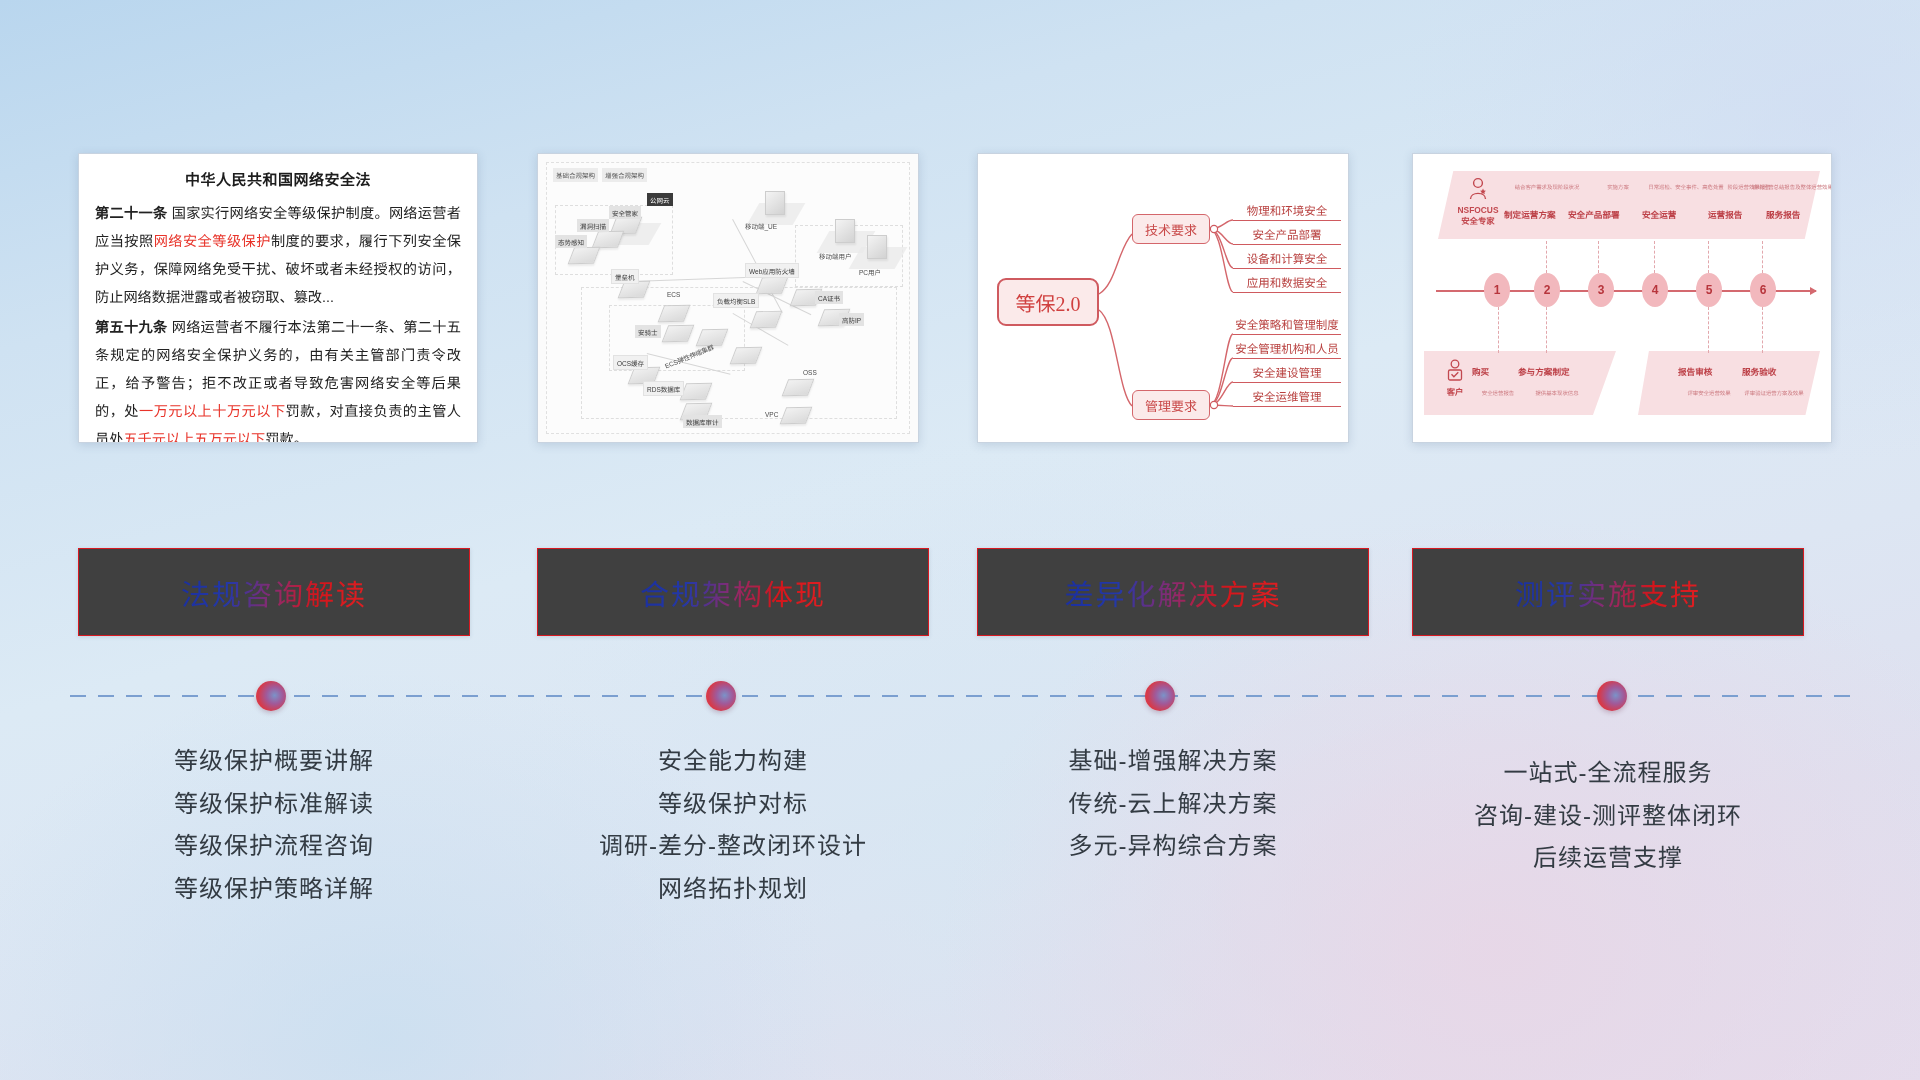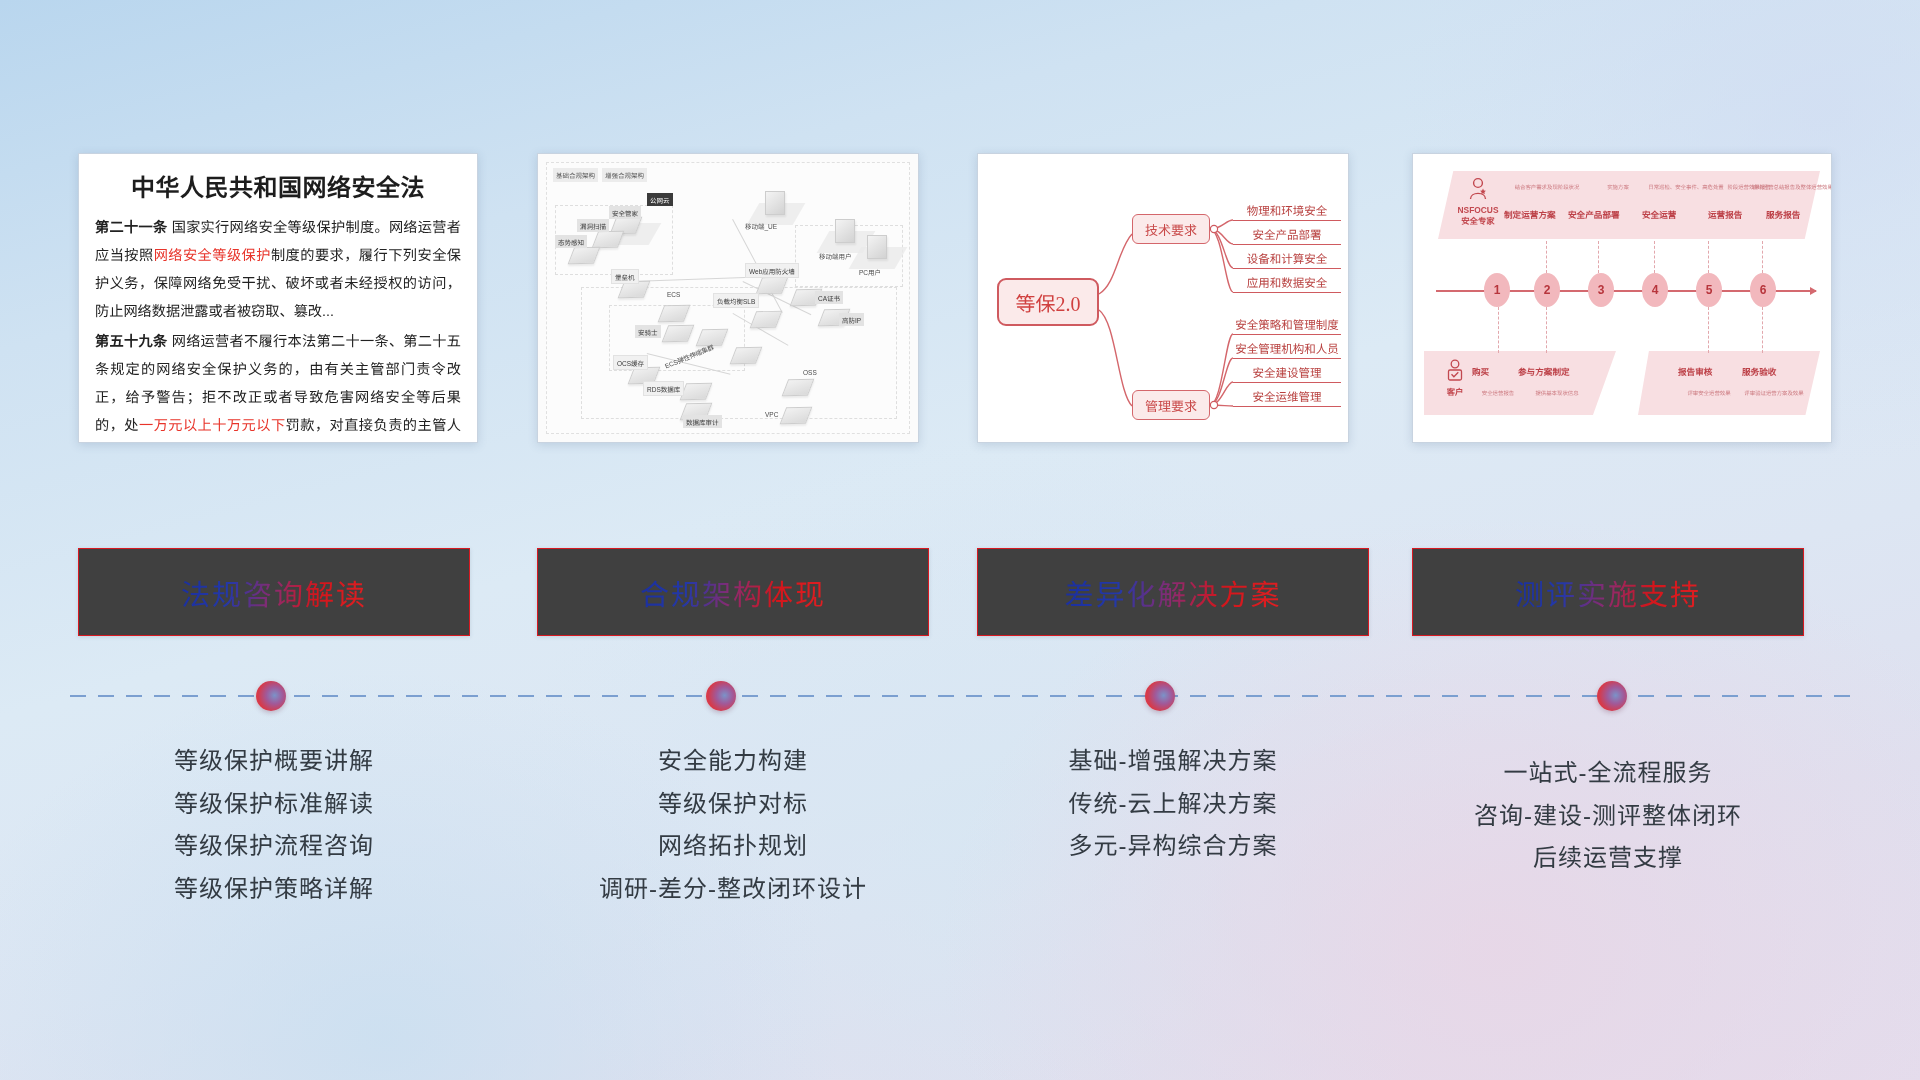--- a/index.html
+++ b/index.html
@@ -20,21 +20,21 @@
   
   .card {
     position:absolute; background:#fff;
     border:1px solid #c8d3e0;
     box-shadow:0 2px 9px rgba(60,90,130,.18);
     overflow:hidden;
   }
 
   
   #card-law { left:78px; top:153px; width:400px; height:290px; padding:14px 16px 10px; }
-  .law-title { text-align:center; font-weight:bold; font-size:24px; color:#1d1d1d; letter-spacing:.5px; margin-bottom:11px; }
+  .law-title { text-align:center; font-weight:bold; font-size:15px; color:#1d1d1d; letter-spacing:.5px; margin-bottom:11px; }
   .law-p { font-size:14.2px; line-height:1.97; color:#222; text-align:justify; }
   .law-p + .law-p { margin-top:2px; }
   .law-p b { font-weight:bold; }
   .law-red { color:#e8342a; }
 
   
   #card-arch { left:537px; top:153px; width:382px; height:290px; background:#fbfbfb; }
   #card-arch .arch-inner { position:absolute; inset:8px; border:1px dashed #e0e0e0; background:#fcfcfc; }
   .tagbar { position:absolute; left:6px; top:5px; display:flex; gap:4px; }
   .tagbar span { font-size:6.5px; color:#555; background:#ececec; padding:2px 3px; white-space:nowrap; }
@@ -377,22 +377,22 @@
 
   <div class="list" id="list-1">
     <div class="item">等级保护概要讲解</div>
     <div class="item">等级保护标准解读</div>
     <div class="item">等级保护流程咨询</div>
     <div class="item">等级保护策略详解</div>
   </div>
   <div class="list" id="list-2">
     <div class="item">安全能力构建</div>
     <div class="item">等级保护对标</div>
+    <div class="item">调研-差分-整改闭环设计</div>
     <div class="item">网络拓扑规划</div>
-    <div class="item">调研-差分-整改闭环设计</div>
   </div>
   <div class="list" id="list-3">
     <div class="item">基础-增强解决方案</div>
     <div class="item">传统-云上解决方案</div>
     <div class="item">多元-异构综合方案</div>
   </div>
   <div class="list" id="list-4" style="top:752px;">
     <div class="item">一站式-全流程服务</div>
     <div class="item">咨询-建设-测评整体闭环</div>
     <div class="item">后续运营支撑</div>

